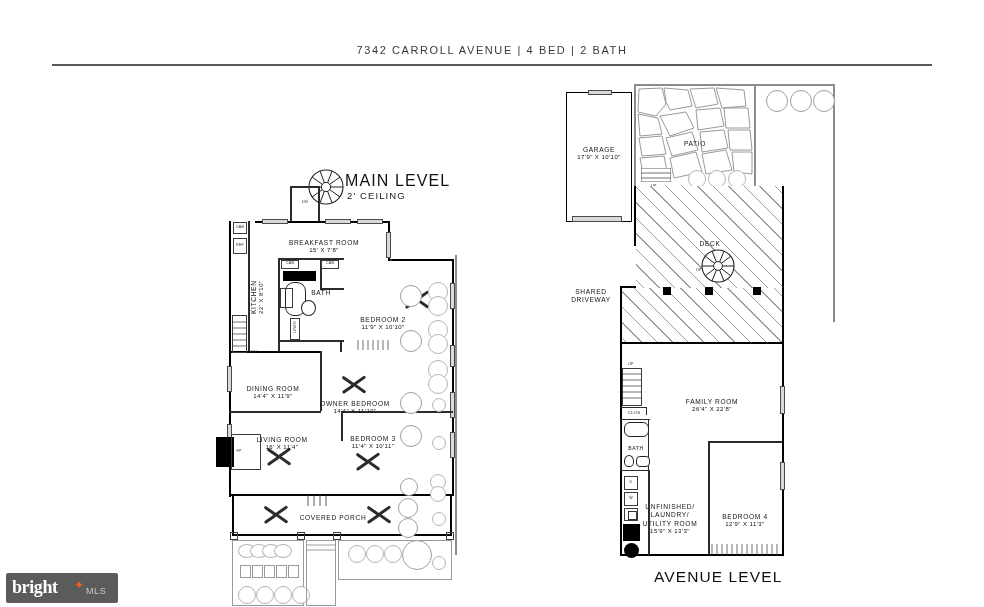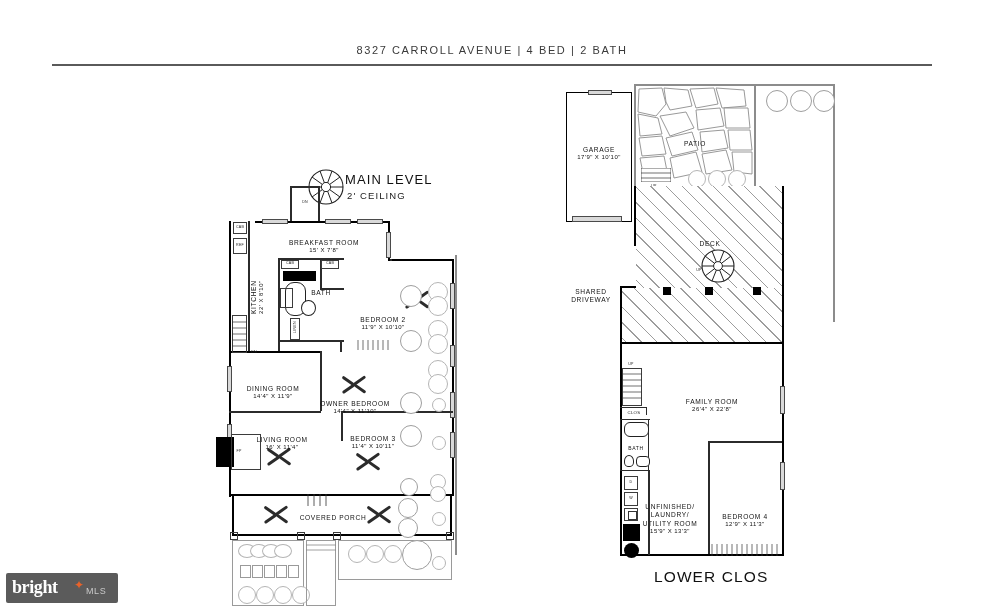--- a/index.html
+++ b/index.html
@@ -18,21 +18,21 @@
 
   
   .lbl{position:absolute;text-align:center;line-height:1.18;
        letter-spacing:.7px;color:#111;white-space:pre-line;}
   .rm{font-size:6.6px;letter-spacing:.65px;}
   .rm .d{font-size:6px;letter-spacing:.45px;display:block;}
   .tiny{font-size:3.6px;letter-spacing:.2px;color:#222;}
   .vert{transform:rotate(-90deg);transform-origin:50% 50%;}
 
   
-  #main-level-title{position:absolute;left:345px;top:172px;font-size:13px;
+  #main-level-title{position:absolute;left:345px;top:172px;font-size:16px;
       letter-spacing:1.1px;color:#111;font-weight:400;}
   #main-level-sub{position:absolute;left:347px;top:190px;font-size:9.5px;
       letter-spacing:1.1px;color:#222;}
   #lower-level-title{position:absolute;left:654px;top:568px;font-size:15.5px;
       letter-spacing:1.1px;color:#111;}
 
   
   .wall{position:absolute;background:#000;}
   .wall-t{position:absolute;border:1.6px solid #000;box-sizing:border-box;background:transparent;}
   .thin{position:absolute;background:#2b2b2b;}
@@ -65,26 +65,26 @@
   #mls-logo{position:absolute;left:6px;top:573px;width:112px;height:30px;
       background:#5b5b5b;border-radius:2px;}
   #mls-brand{position:absolute;left:12px;top:577px;font-size:18px;
       color:#fff;letter-spacing:-.4px;font-weight:700;font-family:"Liberation Serif",serif;}
   #mls-star{position:absolute;left:74px;top:578px;color:#e8622a;font-size:12px;}
   #mls-suffix{position:absolute;left:86px;top:586px;font-size:9px;color:#c9c9c9;letter-spacing:.6px;}
 </style>
 </head>
 <body>
 
-<div id="header-title">8327 CARROLL AVENUE  |  4 BED   |  2 BATH</div>
+<div id="header-title">7342 CARROLL AVENUE  |  4 BED   |  2 BATH</div>
 <div id="header-rule"></div>
 
 <div id="main-level-title">MAIN LEVEL</div>
 <div id="main-level-sub">2' CEILING</div>
-<div id="lower-level-title">LOWER CLOS</div>
+<div id="lower-level-title">AVENUE LEVEL</div>
 
 <div>
 
   <svg style="position:absolute;left:307px;top:168px;" width="38" height="38" viewBox="0 0 38 38">
     <circle cx="19" cy="19" r="17" fill="#fff" stroke="#222" stroke-width="1.1"></circle>
     <g stroke="#222" stroke-width="1">
       <line x1="19" y1="19" x2="36" y2="19"></line>
         <line x1="19" y1="19" x2="33" y2="29"></line>
       <line x1="19" y1="19" x2="25" y2="35"></line>
         <line x1="19" y1="19" x2="13" y2="35"></line>

